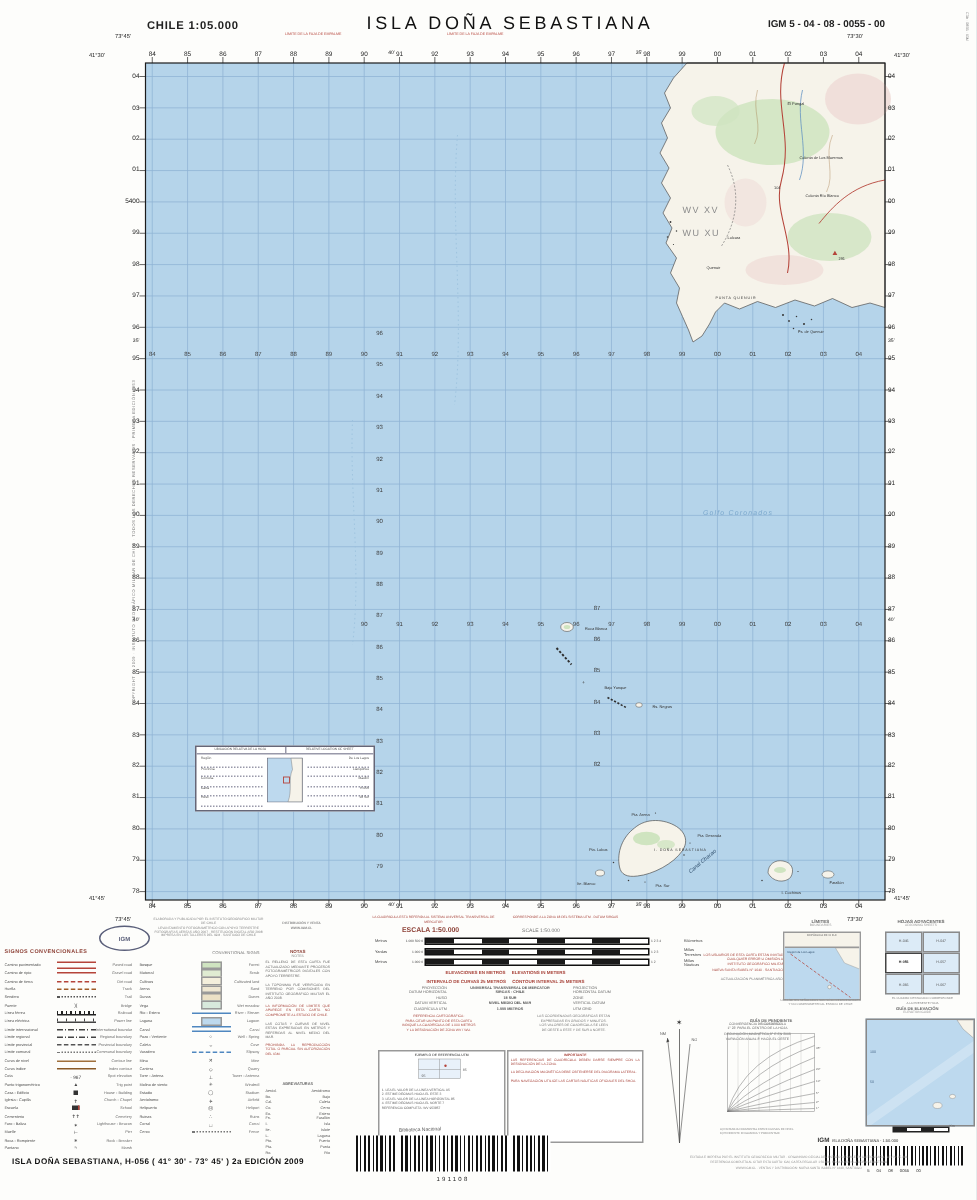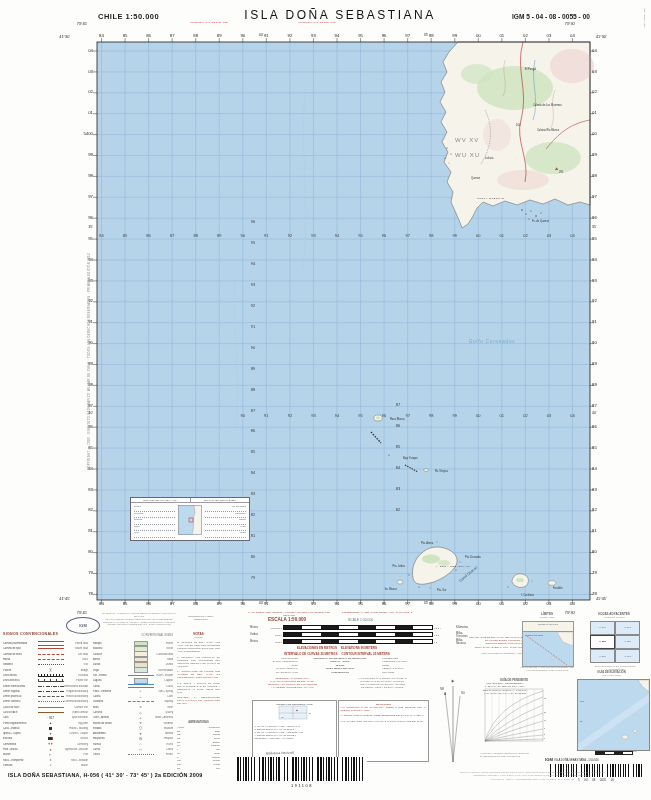--- a/index.html
+++ b/index.html
@@ -39,21 +39,21 @@
   .bc1{background:repeating-linear-gradient(90deg,#111 0 1.6px,#fff 1.6px 3.1px,#111 3.1px 3.7px,#fff 3.7px 5.6px,#111 5.6px 6.8px,#fff 6.8px 8.3px);}
   .bc2{background:repeating-linear-gradient(90deg,#111 0 1.2px,#fff 1.2px 2.6px,#111 2.6px 3.4px,#fff 3.4px 5.2px);}
   .cell{border:0.4px solid #8a8a8a;display:flex;align-items:center;justify-content:center;font-size:2.4px;color:#555;}
   .note3{font-size:2.2px;color:#8a8a8a;line-height:1.3;}
 </style>
 </head>
 <body>
 
 <div class="sheet">
 
-  <div class="abs b" style="left:98px;top:12px;font-size:7.5px;letter-spacing:.5px;">CHILE  1:50.000</div>
+  <div class="abs b" style="left:98px;top:12px;font-size:7.5px;letter-spacing:.5px;">CHILE  1:05.000</div>
   <div class="abs title ctr" style="left:175px;top:8px;width:330px;">ISLA  DOÑA  SEBASTIANA</div>
   <div class="abs b rt" style="left:450px;top:13px;width:140px;font-size:6.6px;">IGM 5 - 04 - 08 - 0055 - 00</div>
   <div class="abs hdr-sub" style="left:190px;top:22px;width:62px;">LÍMITE DE LA FAJA DE EMPALME</div>
   <div class="abs hdr-sub" style="left:298px;top:22px;width:62px;">LÍMITE DE LA FAJA DE EMPALME</div>
 
   <svg class="abs" style="left:85px;top:30px;" width="517" height="582" viewBox="0 0 517 582">
     <rect x="12" y="12" width="493" height="558" fill="#b5d4ea"></rect>
     <g id="grid-g">
         <line x1="16.5" y1="12" x2="16.5" y2="570" stroke="#8fb3d4" stroke-width="0.5"></line>
         <line x1="40.05" y1="12" x2="40.05" y2="570" stroke="#8fb3d4" stroke-width="0.5"></line>

